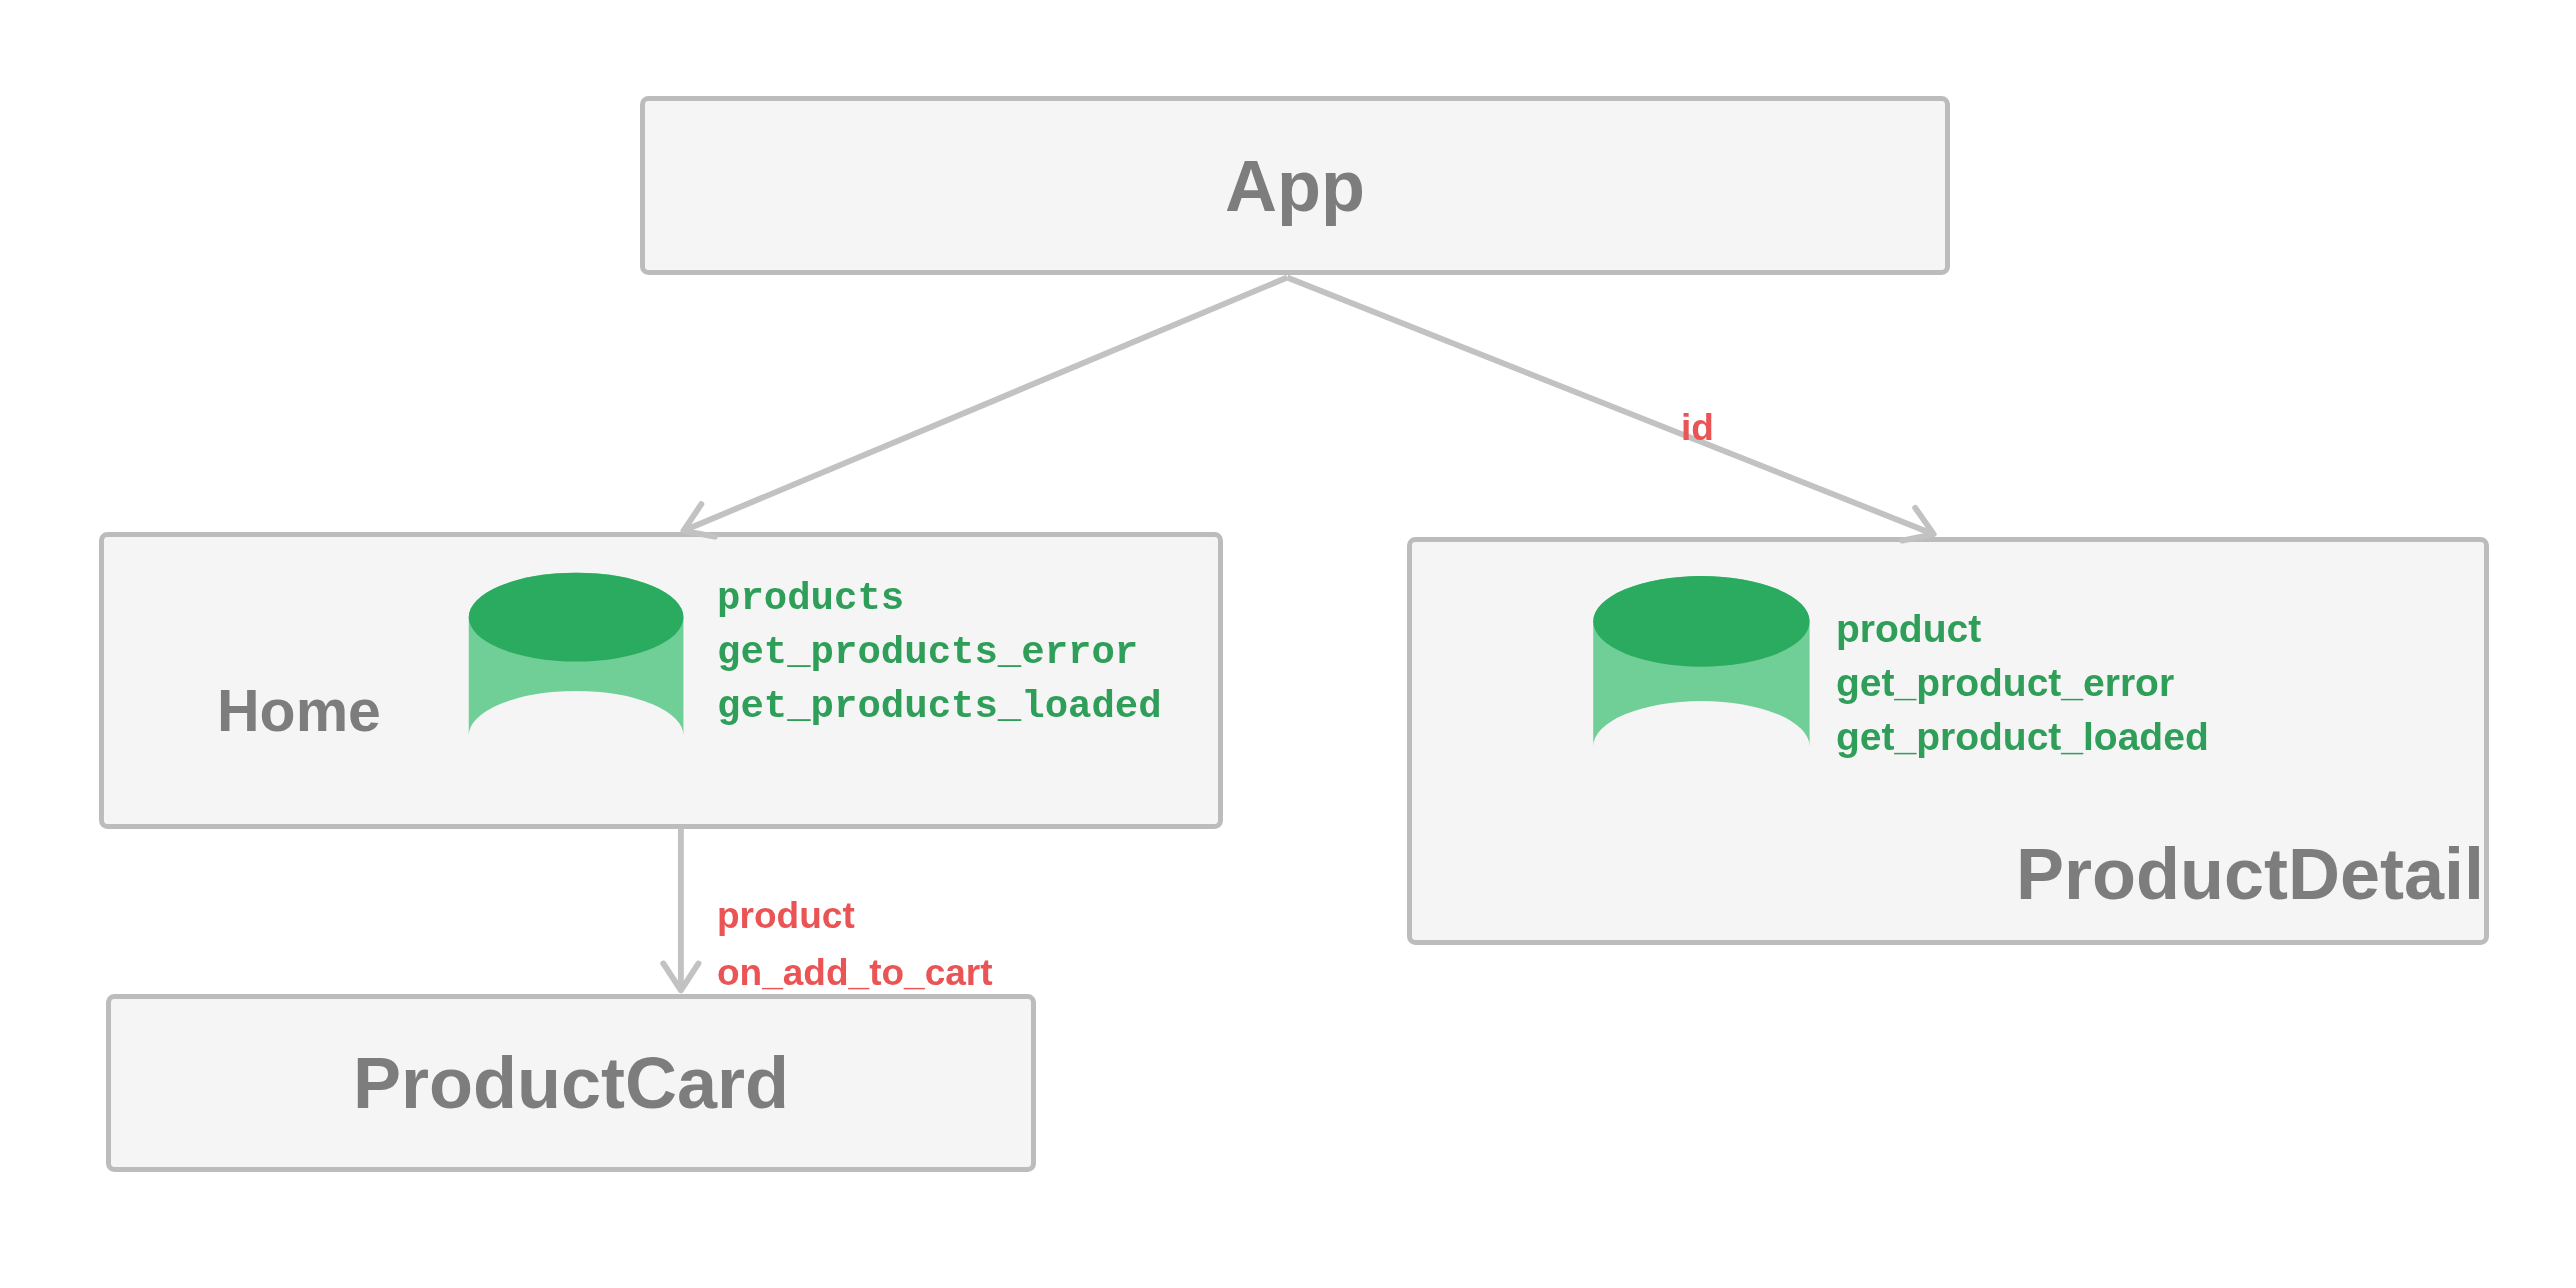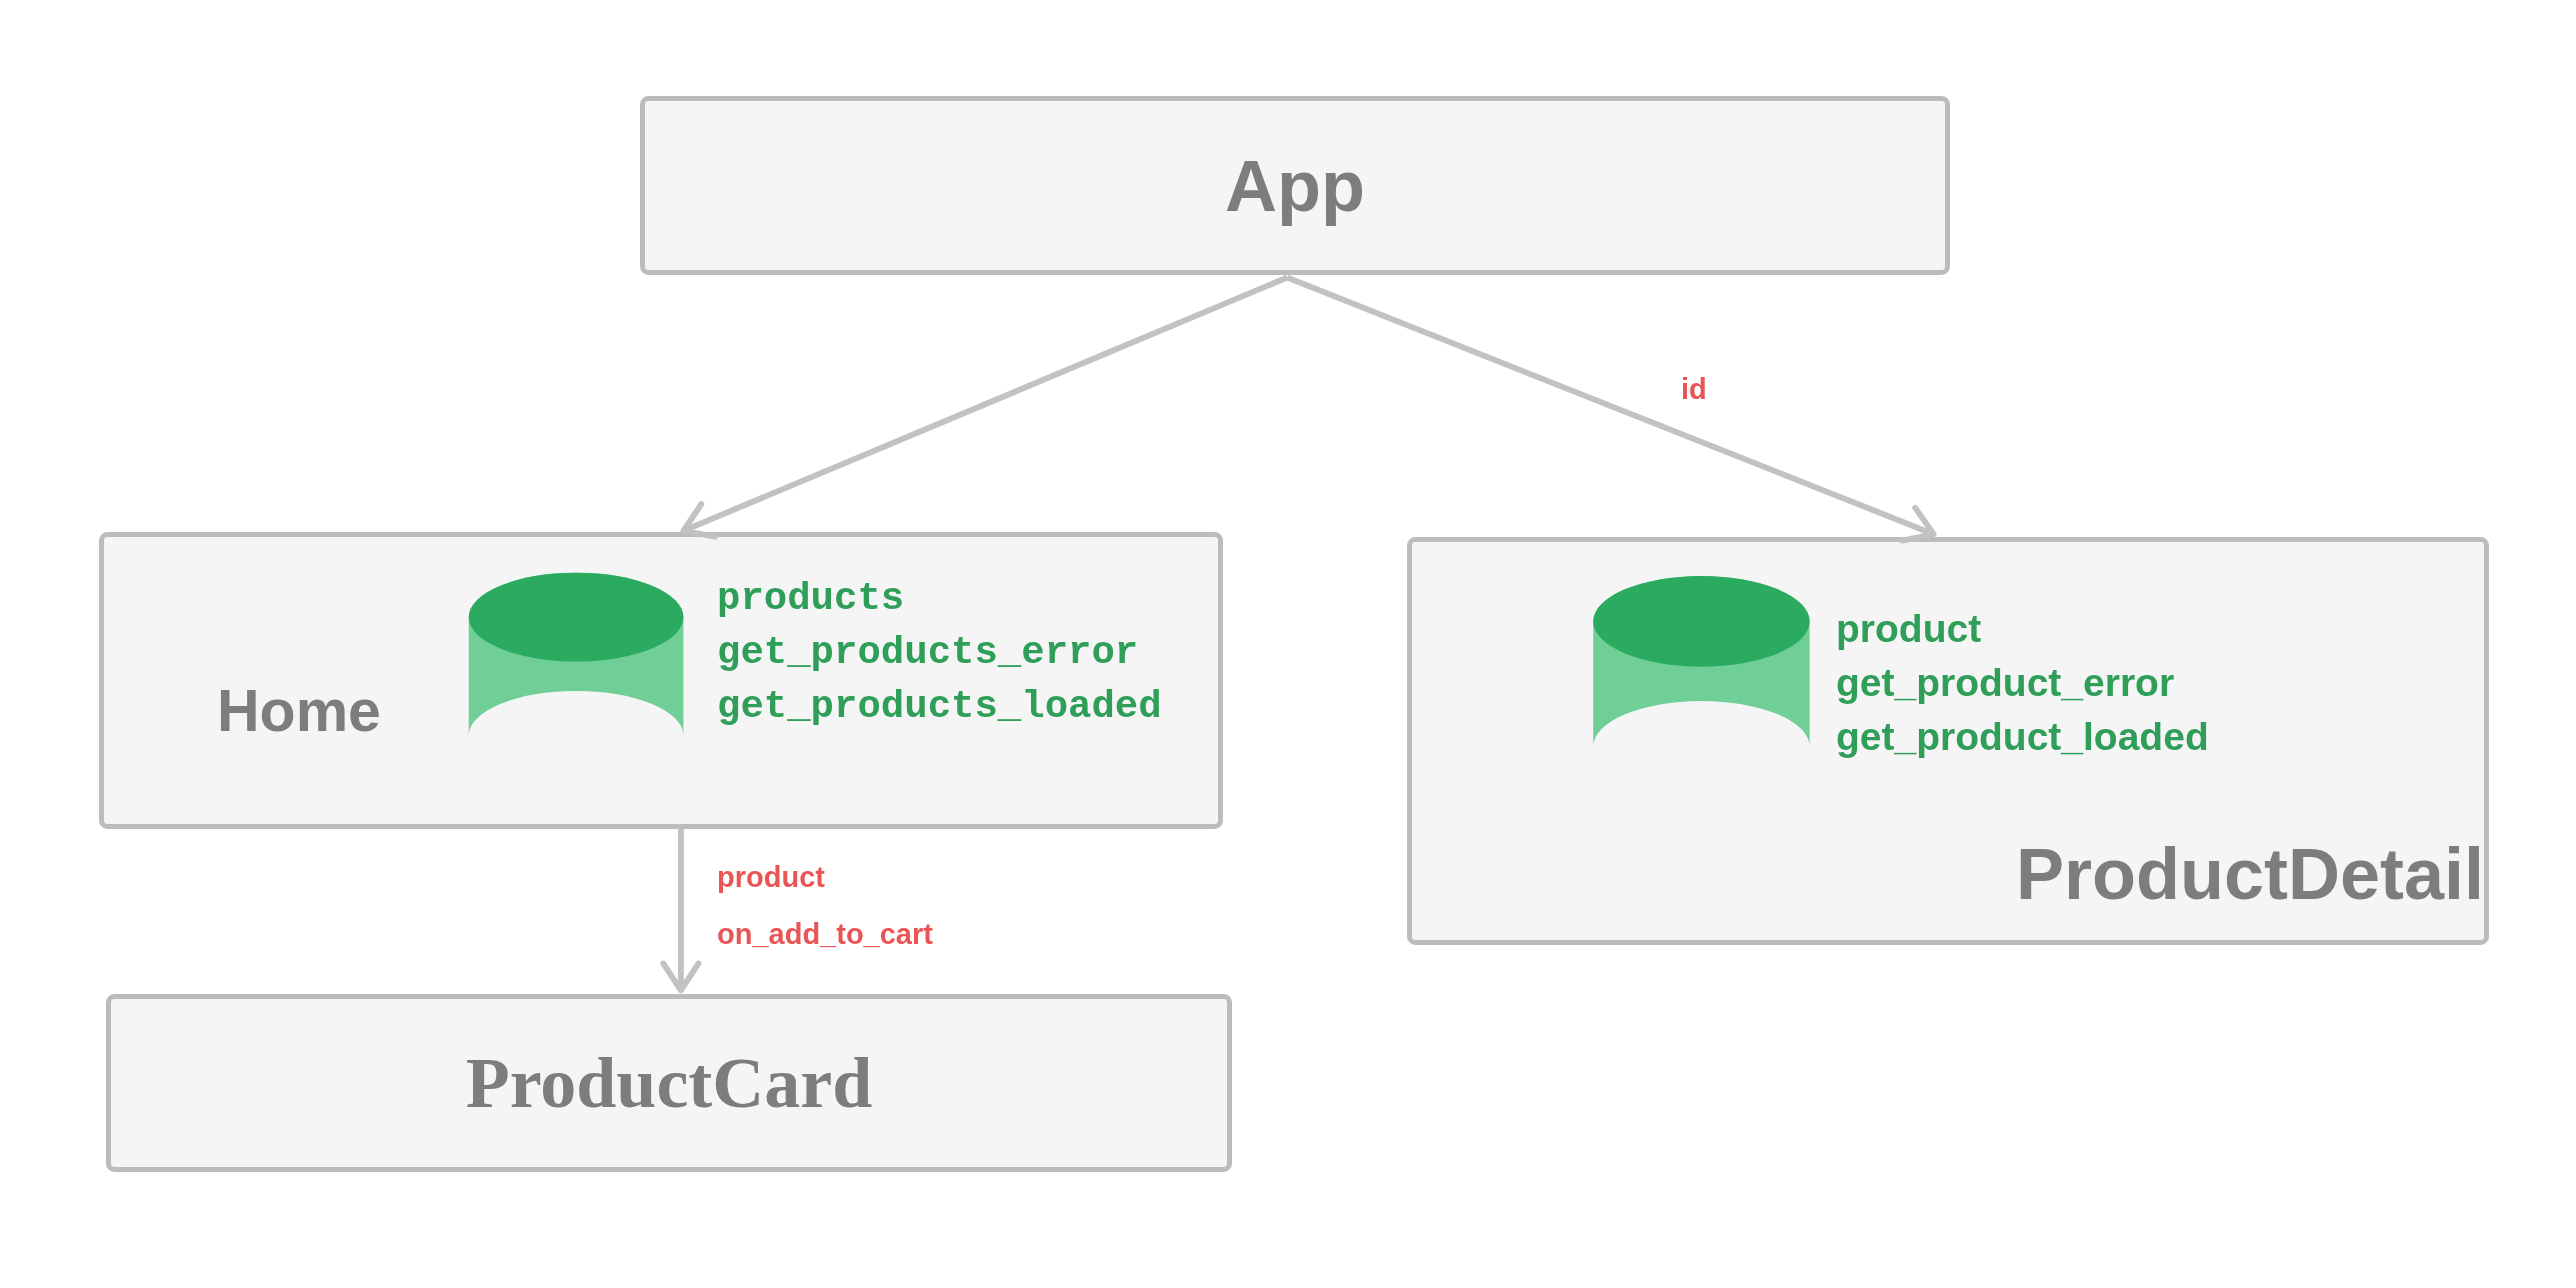--- a/index.html
+++ b/index.html
@@ -32,21 +32,21 @@
     white-space: nowrap;
   }
   .flex-center {
     display: flex;
     align-items: center;
     justify-content: center;
   }
   #node-app    { left: 640px;  top: 96px;  width: 1310px; height: 179px; }
   #node-home   { left: 99px;  top: 532px;  width: 1124px; height: 297px; }
   #node-product-detail { left: 1407px; top: 537px; width: 1082px; height: 408px; }
-  #node-product-card   { left: 106px;  top: 994px; width: 1126px; height: 178px; font-family: Liberation Serif, serif; }
+  #node-product-card   { left: 106px;  top: 994px; width: 930px; height: 178px; }
 
   #home-label {
     position: absolute;
     left: 113px;
     top: 114px;
     font-size: 59px;
     line-height: 59px;
     margin-top: 31px;
   }
   #product-detail-label {
@@ -64,24 +64,25 @@
     color: var(--state_text, #2e9e58);
     font-weight: 700;
     font-size: 39px;
     line-height: 54px;
     white-space: nowrap;
   }
   .prop-label {
     position: absolute;
     color: var(--prop_text, #ea5455);
     font-weight: 700;
-    font-size: 29px;
+    font-size: 37px;
     line-height: 57px;
     white-space: nowrap;
     z-index: 3;
+    margin-top: 38px;
   }
   #edge-label-id            { left: 1681px; top: 361px; }
   #edge-label-product       { left: 717px;  top: 849px; }
   #edge-label-on-add-to-cart{ left: 717px;  top: 906px; }
 
   #edges-layer {
     position: absolute;
     left: 0;
     top: 0;
     z-index: 2;

